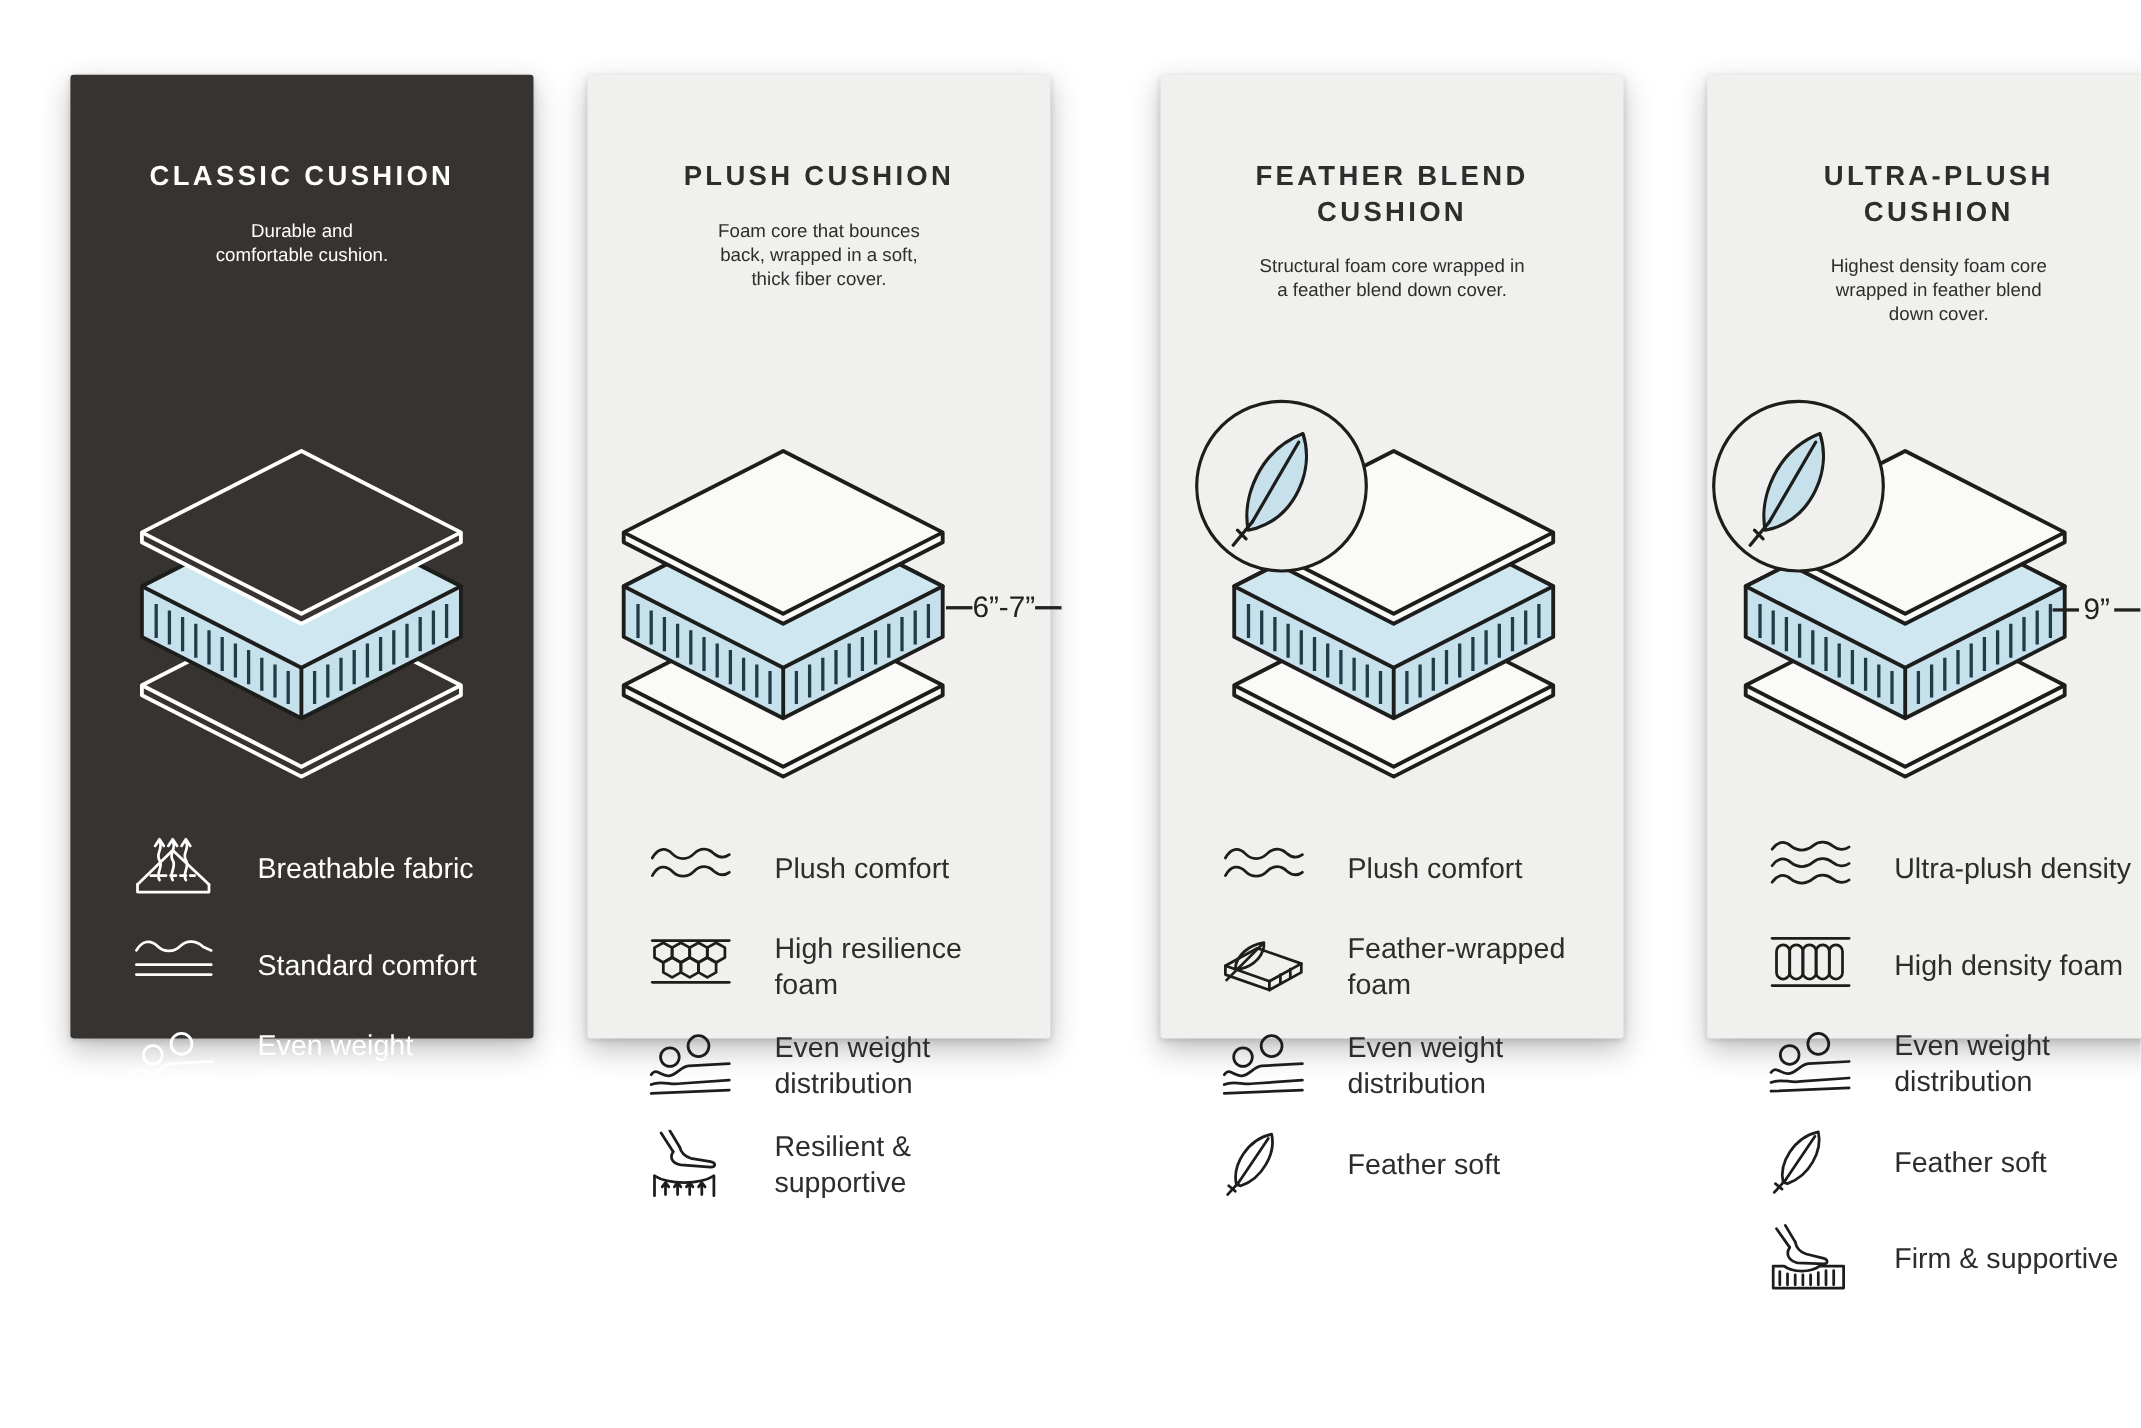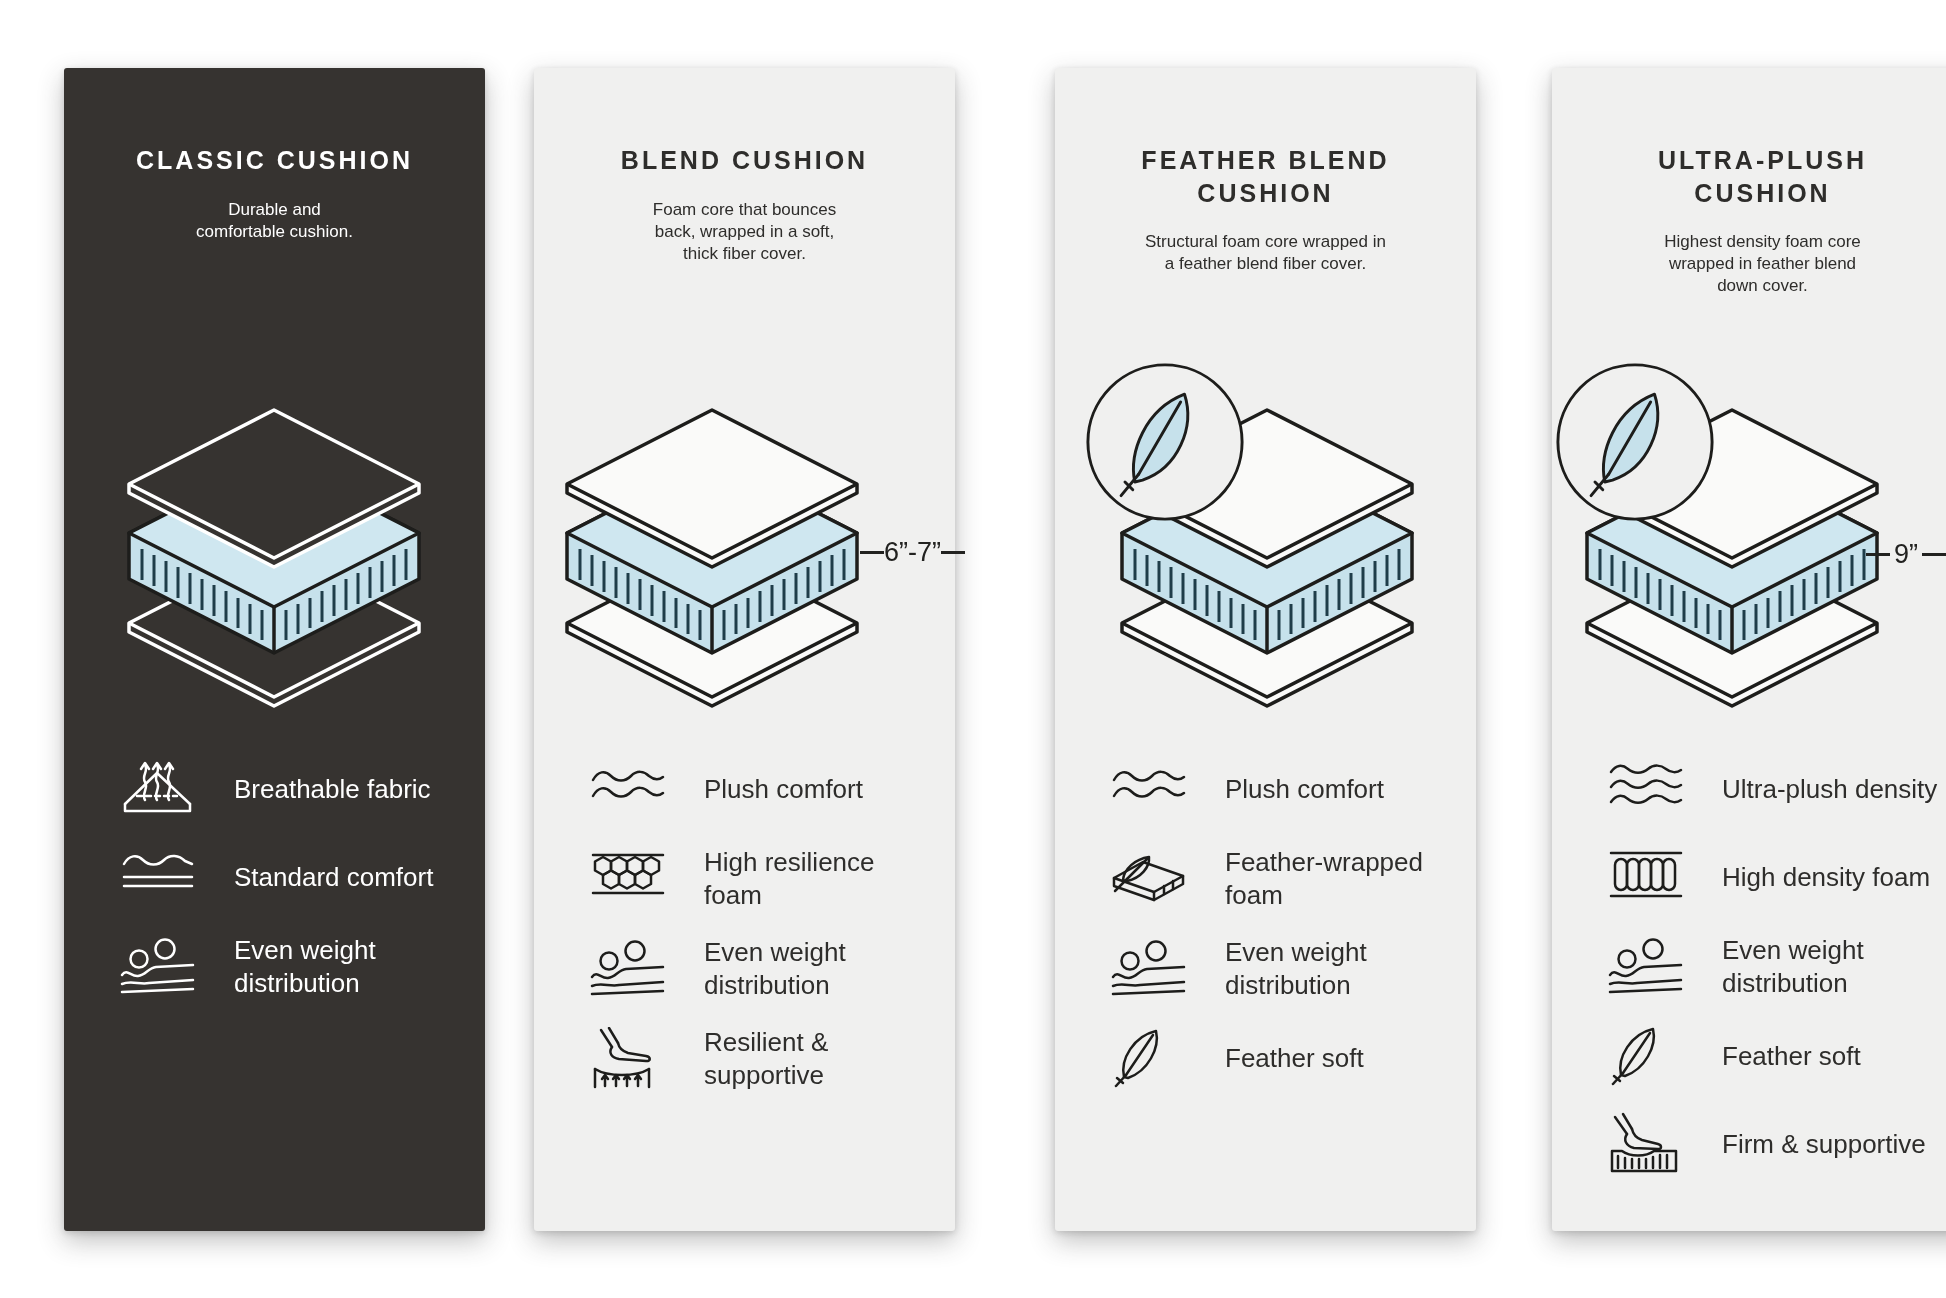--- a/index.html
+++ b/index.html
@@ -3,21 +3,21 @@
 <meta charset="utf-8">
 <style>
   html,body { margin:0; padding:0; }
   body {
     width:1946px; height:1298px; position:relative; overflow:hidden;
     background:#ffffff;
     font-family:"Liberation Sans", sans-serif;
     -webkit-font-smoothing:antialiased;
   }
   .panel {
-    position:absolute; top:68px; width:421px; height:1163px;
+    position:absolute; top:68px; width:421px; height:876px;
     border-radius:3px;
     background:var(--panel-bg);
     box-shadow:0 10px 26px rgba(50,50,50,.30), 0 2px 6px rgba(0,0,0,.14);
   }
   .panel--light { --panel-bg:#f0f0ef; --ink:#1d1d1b; --slab-fill:#fafaf9; --text:#2e2d2b; }
   .panel--dark  { --panel-bg:#363330; --ink:#ffffff; --slab-fill:#363330; --text:#ffffff; }
   #panel-classic { left:64px; }
   #panel-plush   { left:534px; }
   #panel-feather { left:1055px; }
   #panel-ultra   { left:1552px; }
@@ -232,21 +232,21 @@
     <svg class="feature-icon" viewBox="0 0 80 64">
             <use href="#icon-weight-distribution"></use>
           </svg>
     <div class="feature-label">Even weight
 distribution</div>
   </div>
 </div>
   </section>
 
   <section class="panel panel--light" id="panel-plush">
-    <h2 class="panel-title">BLEND CUSHION</h2>
+    <h2 class="panel-title">PLUSH CUSHION</h2>
     <p class="panel-desc">Foam core that bounces
 back, wrapped in a soft,
 thick fiber cover.</p>
     <div class="illo">
       <svg class="cushion-svg" viewBox="0 0 340 312">
           <use href="#cushion"></use>
         </svg>
     </div>
     <div class="dimension">
       <div class="dim-cap"></div>
@@ -286,21 +286,21 @@
     <div class="feature-label">Resilient &amp;
 supportive</div>
   </div>
 </div>
   </section>
 
   <section class="panel panel--light" id="panel-feather">
     <h2 class="panel-title">FEATHER BLEND
 CUSHION</h2>
     <p class="panel-desc">Structural foam core wrapped in
-a feather blend fiber cover.</p>
+a feather blend down cover.</p>
     <div class="illo">
       <svg class="cushion-svg" viewBox="0 0 340 312">
           <use href="#cushion"></use>
         </svg>
     </div>
     <svg class="badge" viewBox="0 0 166 166">
         <use href="#icon-feather-badge"></use>
       </svg>
     <div class="features">
   <div class="feature">

